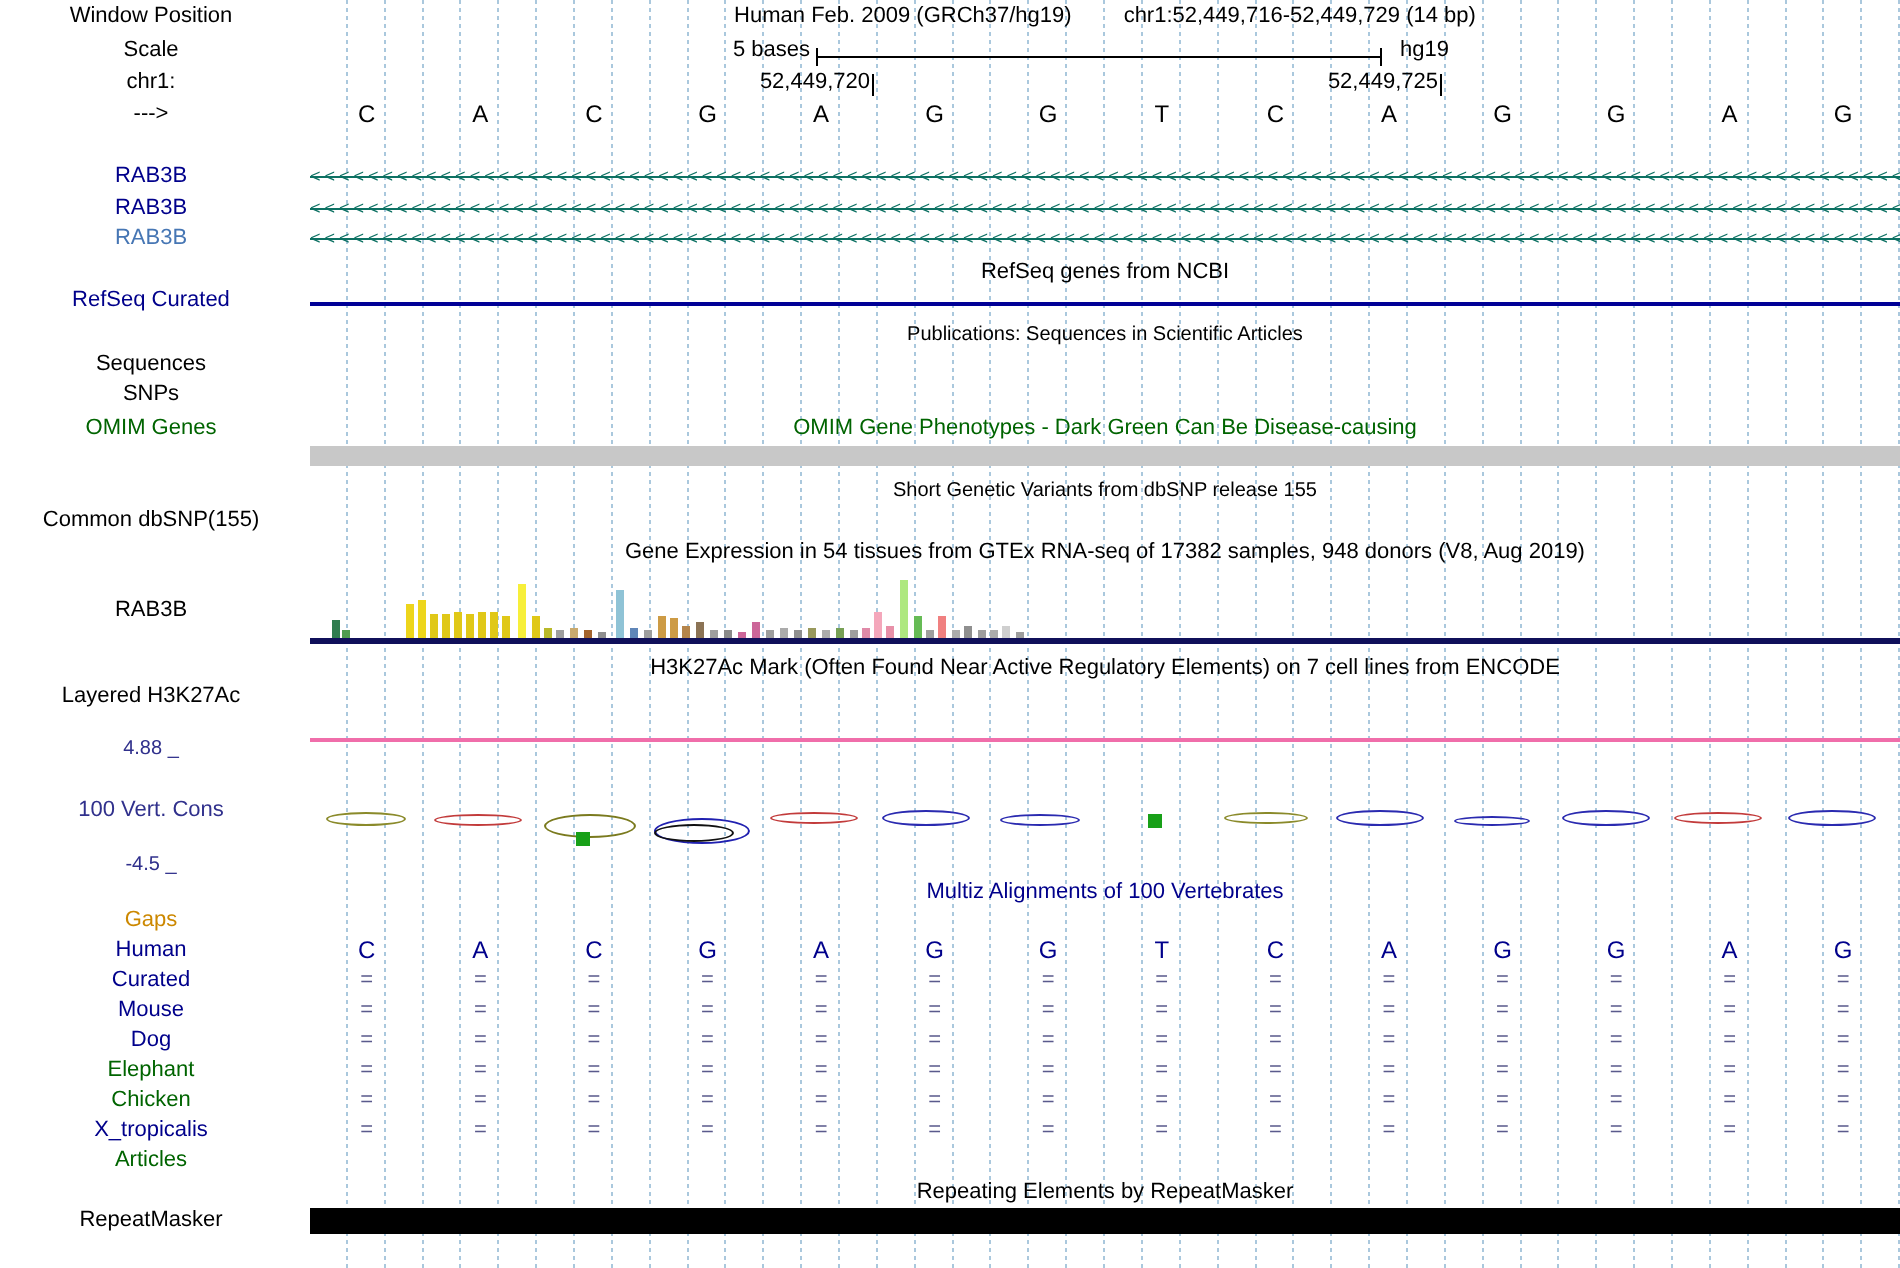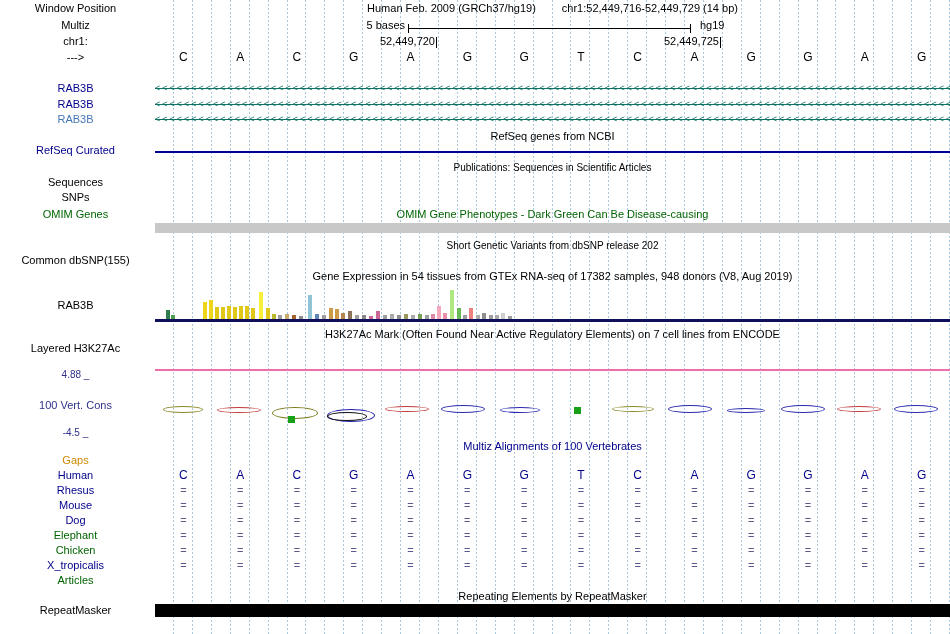--- a/index.html
+++ b/index.html
@@ -26,21 +26,21 @@
 
 <div id="app">
   <div class="gridlines"></div>
 
   <div class="llabel" style="top:2px">Window Position</div>
   <div class="header-line">
     <span>Human Feb. 2009 (GRCh37/hg19)</span>
     <span>chr1:52,449,716-52,449,729 (14 bp)</span>
   </div>
 
-  <div class="llabel" style="top:19px">Multiz</div>
+  <div class="llabel" style="top:19px">Scale</div>
   <div style="position:absolute;left:155px;top:19px;width:250px;text-align:right;font-size:11px;line-height:13px;">5 bases</div>
   <div class="scalebar" style="left:408px;width:283px;"></div>
   <div style="position:absolute;left:700px;top:19px;font-size:11px;line-height:13px;">hg19</div>
 
   <div class="llabel" style="top:35px">chr1:</div>
   <div class="coord" style="right:513px">
     <span>52,449,720</span>
       <span class="tick"></span>
   </div>
   <div class="coord" style="right:229px">
@@ -80,21 +80,21 @@
   <div class="hline" style="top: 151px; height: 2px; background-color: rgb(0, 0, 150);"></div>
 
   <div class="title small" style="top:161px">Publications: Sequences in Scientific Articles</div>
   <div class="llabel" style="top:176px">Sequences</div>
   <div class="llabel" style="top:191px">SNPs</div>
 
   <div class="title" style="top: 208px; color: rgb(0, 100, 0);">OMIM Gene Phenotypes - Dark Green Can Be Disease-causing</div>
   <div class="llabel" style="top: 208px; color: rgb(0, 100, 0);">OMIM Genes</div>
   <div class="hline" style="top: 223px; height: 10px; background-color: rgb(200, 200, 200);"></div>
 
-  <div class="title small" style="top:239px">Short Genetic Variants from dbSNP release 202</div>
+  <div class="title small" style="top:239px">Short Genetic Variants from dbSNP release 155</div>
   <div class="llabel" style="top:254px">Common dbSNP(155)</div>
 
   <div class="title" style="top:270px">Gene Expression in 54 tissues from GTEx RNA-seq of 17382 samples, 948 donors (V8, Aug 2019)</div>
   <div class="llabel" style="top:299px">RAB3B</div>
   <div id="gtex-bars">
       <div style="position: absolute; left: 166px; top: 310px; width: 4px; height: 9px; background: rgb(47, 125, 79);"></div>
       <div style="position: absolute; left: 171px; top: 315px; width: 4px; height: 4px; background: rgb(79, 157, 79);"></div>
       <div style="position: absolute; left: 203px; top: 302px; width: 4px; height: 17px; background: rgb(237, 213, 28);"></div>
       <div style="position: absolute; left: 209px; top: 300px; width: 4px; height: 19px; background: rgb(237, 213, 28);"></div>
       <div style="position: absolute; left: 215px; top: 307px; width: 4px; height: 12px; background: rgb(224, 200, 24);"></div>
@@ -184,21 +184,21 @@
       <div class="base" style="left: 495.714px; top: 469px; width: 56.7857px; color: rgb(0, 0, 139);">G</div>
       <div class="base" style="left: 552.5px; top: 469px; width: 56.7857px; color: rgb(0, 0, 139);">T</div>
       <div class="base" style="left: 609.286px; top: 469px; width: 56.7857px; color: rgb(0, 0, 139);">C</div>
       <div class="base" style="left: 666.071px; top: 469px; width: 56.7857px; color: rgb(0, 0, 139);">A</div>
       <div class="base" style="left: 722.857px; top: 469px; width: 56.7857px; color: rgb(0, 0, 139);">G</div>
       <div class="base" style="left: 779.643px; top: 469px; width: 56.7857px; color: rgb(0, 0, 139);">G</div>
       <div class="base" style="left: 836.429px; top: 469px; width: 56.7857px; color: rgb(0, 0, 139);">A</div>
       <div class="base" style="left: 893.214px; top: 469px; width: 56.7857px; color: rgb(0, 0, 139);">G</div>
     </div>
   <div id="multiz-rows">
-      <div class="llabel" style="top: 484px; color: rgb(0, 0, 139);">Rhesus</div>
+      <div class="llabel" style="top: 484px; color: rgb(0, 0, 139);">Curated</div>
       <div class="base" style="left: 155px; top: 484px; width: 56.7857px; color: rgb(90, 90, 140); font-size: 11px;">=</div>
       <div class="base" style="left: 211.786px; top: 484px; width: 56.7857px; color: rgb(90, 90, 140); font-size: 11px;">=</div>
       <div class="base" style="left: 268.571px; top: 484px; width: 56.7857px; color: rgb(90, 90, 140); font-size: 11px;">=</div>
       <div class="base" style="left: 325.357px; top: 484px; width: 56.7857px; color: rgb(90, 90, 140); font-size: 11px;">=</div>
       <div class="base" style="left: 382.143px; top: 484px; width: 56.7857px; color: rgb(90, 90, 140); font-size: 11px;">=</div>
       <div class="base" style="left: 438.929px; top: 484px; width: 56.7857px; color: rgb(90, 90, 140); font-size: 11px;">=</div>
       <div class="base" style="left: 495.714px; top: 484px; width: 56.7857px; color: rgb(90, 90, 140); font-size: 11px;">=</div>
       <div class="base" style="left: 552.5px; top: 484px; width: 56.7857px; color: rgb(90, 90, 140); font-size: 11px;">=</div>
       <div class="base" style="left: 609.286px; top: 484px; width: 56.7857px; color: rgb(90, 90, 140); font-size: 11px;">=</div>
       <div class="base" style="left: 666.071px; top: 484px; width: 56.7857px; color: rgb(90, 90, 140); font-size: 11px;">=</div>

